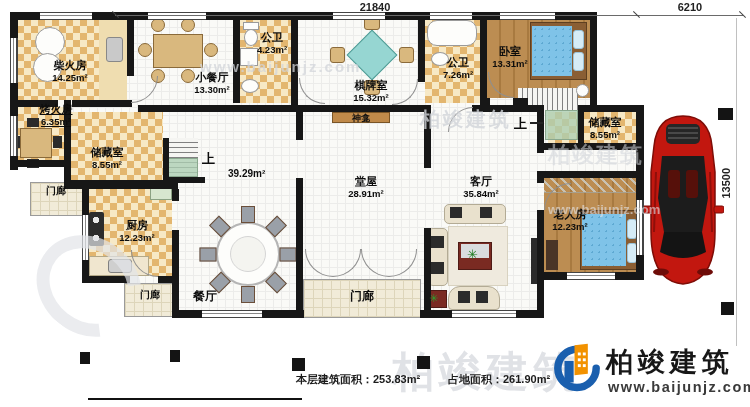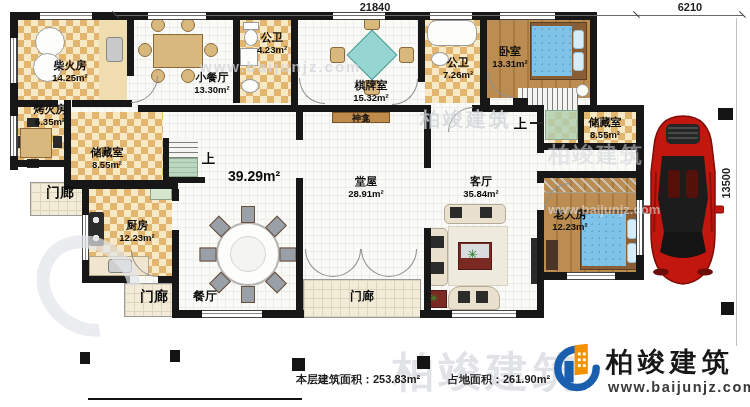--- a/index.html
+++ b/index.html
@@ -30,21 +30,21 @@
   .f{position:absolute;z-index:3;}
   .tan{background:#d9b87e;border:1px solid #8a6a3a;}
   .circ{border-radius:50%;}
   .whitef{background:#fdfdfb;border:1px solid #9a9a9a;}
   .dark{background:#2b2b2b;}
   .red{background:#7a2a22;border:1px solid #4f1b16;}
   .cream{background:#e9e1cd;border:1px solid #b3ab95;border-radius:5px;}
   
   .rlabel{position:absolute;transform:translateX(-50%);text-align:center;z-index:6;font-weight:bold;font-size:11px;line-height:11px;white-space:nowrap;color:#0d0d0d;}
   .rlabel .ar{display:block;font-size:9.5px;margin-top:1px;}
-  .slabel{position:absolute;z-index:6;font-weight:bold;font-size:14px;white-space:nowrap;color:#0d0d0d;}
+  .slabel{position:absolute;z-index:6;font-weight:bold;font-size:10px;white-space:nowrap;color:#0d0d0d;}
   .dim{position:absolute;z-index:6;font-weight:bold;font-size:11px;color:#222;text-align:center;}
   .dimline{position:absolute;background:#6a6a6a;z-index:6;}
   .tick{position:absolute;width:9px;height:1px;background:#444;transform:rotate(45deg);z-index:6;}
   .col{position:absolute;background:#141414;z-index:6;}
   
   .wm{position:absolute;z-index:7;color:#d2d5da;font-weight:bold;pointer-events:none;white-space:nowrap;}
   
   .tb{z-index:6;}
   #title-main{font-size:26px;letter-spacing:3px;color:#101010;}
   .stat{font-size:11px;font-weight:bold;color:#1c1c1c;line-height:14px;white-space:nowrap;}
@@ -231,21 +231,21 @@
   <div class="f" style="left:627px;top:219px;width:10px;height:20px;background:#d6ecf7;border:1px solid #9cc4da;border-radius:3px;"></div>
   <div class="f" style="left:627px;top:243px;width:10px;height:20px;background:#d6ecf7;border:1px solid #9cc4da;border-radius:3px;"></div>
   <div class="f" style="left:546px;top:240px;width:12px;height:30px;background:#4a3527;"></div>
 
   <div class="rlabel" style="left:70px;top:60px;"><span>柴火房</span><span class="ar">14.25m²</span></div>
   <div class="rlabel" style="left:212px;top:72px;"><span>小餐厅</span><span class="ar">13.30m²</span></div>
   <div class="rlabel" style="left:272px;top:32px;"><span>公卫</span><span class="ar">4.23m²</span></div>
   <div class="rlabel" style="left:371px;top:80px;"><span>棋牌室</span><span class="ar">15.32m²</span></div>
   <div class="rlabel" style="left:458px;top:57px;"><span>公卫</span><span class="ar">7.26m²</span></div>
   <div class="rlabel" style="left:510px;top:46px;"><span>卧室</span><span class="ar">13.31m²</span></div>
-  <div class="rlabel" style="left:50px;top:104px;"><span>烤火房</span><span class="ar">6.35m²</span></div>
+  <div class="rlabel" style="left:56px;top:104px;text-decoration:underline;"><span>烤火房</span><span class="ar">6.35m²</span></div>
   <div class="rlabel" style="left:107px;top:147px;"><span>储藏室</span><span class="ar">8.55m²</span></div>
   <div class="rlabel" style="left:605px;top:117px;"><span>储藏室</span><span class="ar">8.55m²</span></div>
   <div class="rlabel" style="left:137px;top:220px;"><span>厨房</span><span class="ar">12.23m²</span></div>
   <div class="rlabel" style="left:366px;top:176px;"><span>堂屋</span><span class="ar">28.91m²</span></div>
   <div class="rlabel" style="left:481px;top:176px;"><span>客厅</span><span class="ar">35.84m²</span></div>
   <div class="rlabel" style="left:570px;top:209px;"><span>老人房</span><span class="ar">12.23m²</span></div>
 
   <div class="slabel" style="left:228px;top:168px;">39.29m²</div>
   <div class="slabel" style="left:193px;top:288px;font-size:12px;">餐厅</div>
   <div class="slabel" style="left:46px;top:184px;">门廊</div>

